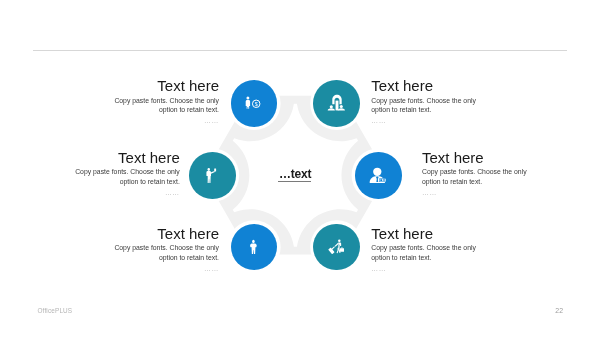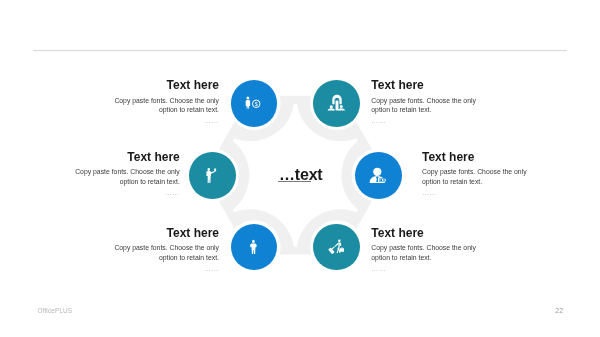--- a/index.html
+++ b/index.html
@@ -5,26 +5,26 @@
 <style>
   html,body{margin:0;padding:0;background:#fff;}
   body{width:600px;height:337px;overflow:hidden;
        font-family:"Liberation Sans",sans-serif;}
   .slide{position:relative;width:600px;height:337px;background:#fff;overflow:hidden;}
   .rule{position:absolute;left:33px;top:50px;width:534px;height:1px;background:#d7d7d7;}
   .bg{position:absolute;left:0;top:0;width:600px;height:337px;}
   .circle{position:absolute;width:46.7px;height:46.7px;border-radius:50%;}
   .circle svg{position:absolute;left:50%;top:50%;transform:translate(-50%,-50%);display:block;}
   .txt{position:absolute;width:110px;}
-  .txt .hd{font-size:12px;font-weight:bold;color:#1a1a1a;margin:0;line-height:11px;}
+  .txt .hd{font-size:15px;font-weight:normal;color:#1a1a1a;margin:0;line-height:11px;}
   .txt .bd{font-size:6.85px;color:#3a3a3a;line-height:9.7px;margin:4.6px 0 0 0;}
   .txt .dots{font-size:6.85px;color:#b0b0b0;line-height:9.7px;margin:1.2px 0 0 0;letter-spacing:0.6px;}
   .txt.r{text-align:right;}
   .txt.l{text-align:left;}
-  .center-text{position:absolute;font-size:16px;font-weight:bold;color:#1a1a1a;
+  .center-text{position:absolute;font-size:12px;font-weight:bold;color:#1a1a1a;
                left:279px;top:168px;line-height:13px;letter-spacing:-0.2px;}
   .center-underline{position:absolute;left:278px;top:181px;width:33px;height:1px;background:#7a7a7a;}
   .brand{position:absolute;left:37.5px;top:306.9px;font-size:6.4px;color:#b5b5b5;letter-spacing:0.15px;}
   .pageno{position:absolute;left:555.3px;top:306.6px;font-size:6.9px;color:#9b9b9b;}
 </style>
 </head>
 <body>
 
 <div class="slide">
   <div class="rule"></div>

